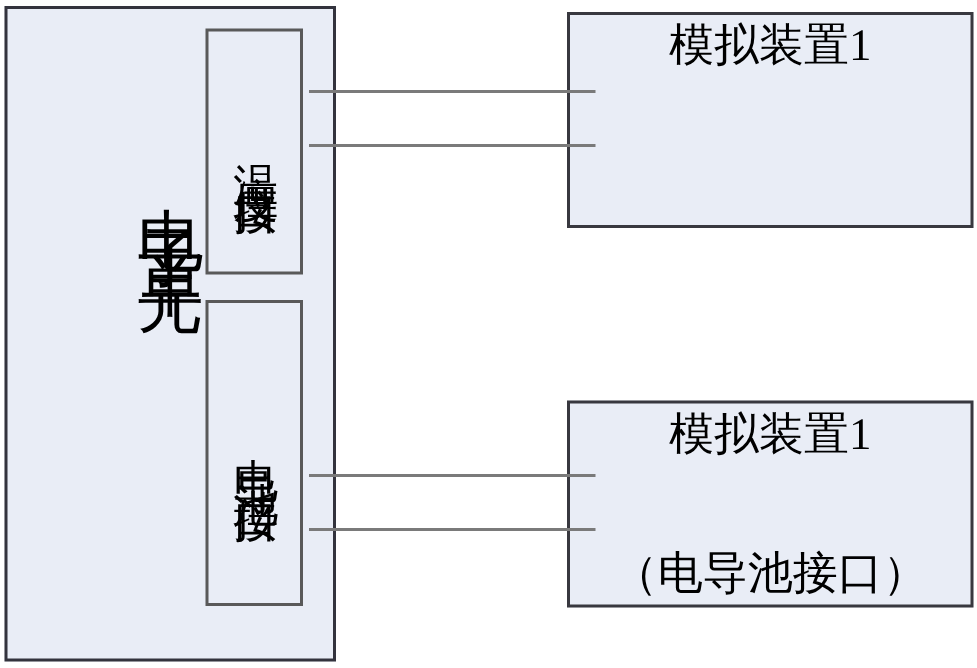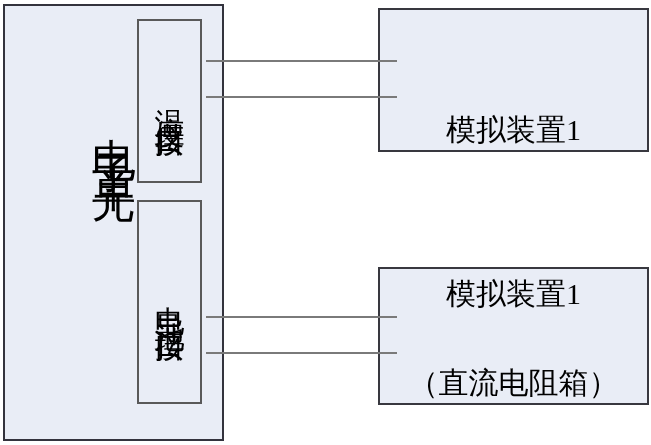--- a/index.html
+++ b/index.html
@@ -65,25 +65,24 @@
   .device-box {
     position: absolute;
     left: 378px;
     width: 271px;
     box-sizing: border-box;
     border: 2px solid #38383f;
     background: #e9edf6;
     display: flex;
     flex-direction: column;
     align-items: center;
-    justify-content: flex-end;
+    justify-content: space-between;
     text-align: center;
     font-size: 30px;
     line-height: 41px;
-    gap: 48px;
   }
   .device-dc { top: 8px;   height: 144px; }
   .device-ac { top: 267px; height: 138px; }
   
   .connector {
     position: absolute;
     left: 206px;
     width: 191px;
     height: 2px;
     background: #7a7a7a;
@@ -110,21 +109,21 @@
       <span class="iface-label">电导池接口</span>
     </div>
   </div>
 
   <div class="device-box device-dc">
     <div>模拟装置1</div>
   </div>
 
   <div class="device-box device-ac">
     <div>模拟装置1</div>
-    <div>（直流电阻箱）</div>
+    <div>（电导池接口）</div>
   </div>
 
   <div class="connector line-t1"></div>
   <div class="connector line-t2"></div>
   <div class="connector line-c1"></div>
   <div class="connector line-c2"></div>
 
 </div>
 
 </body></html>

